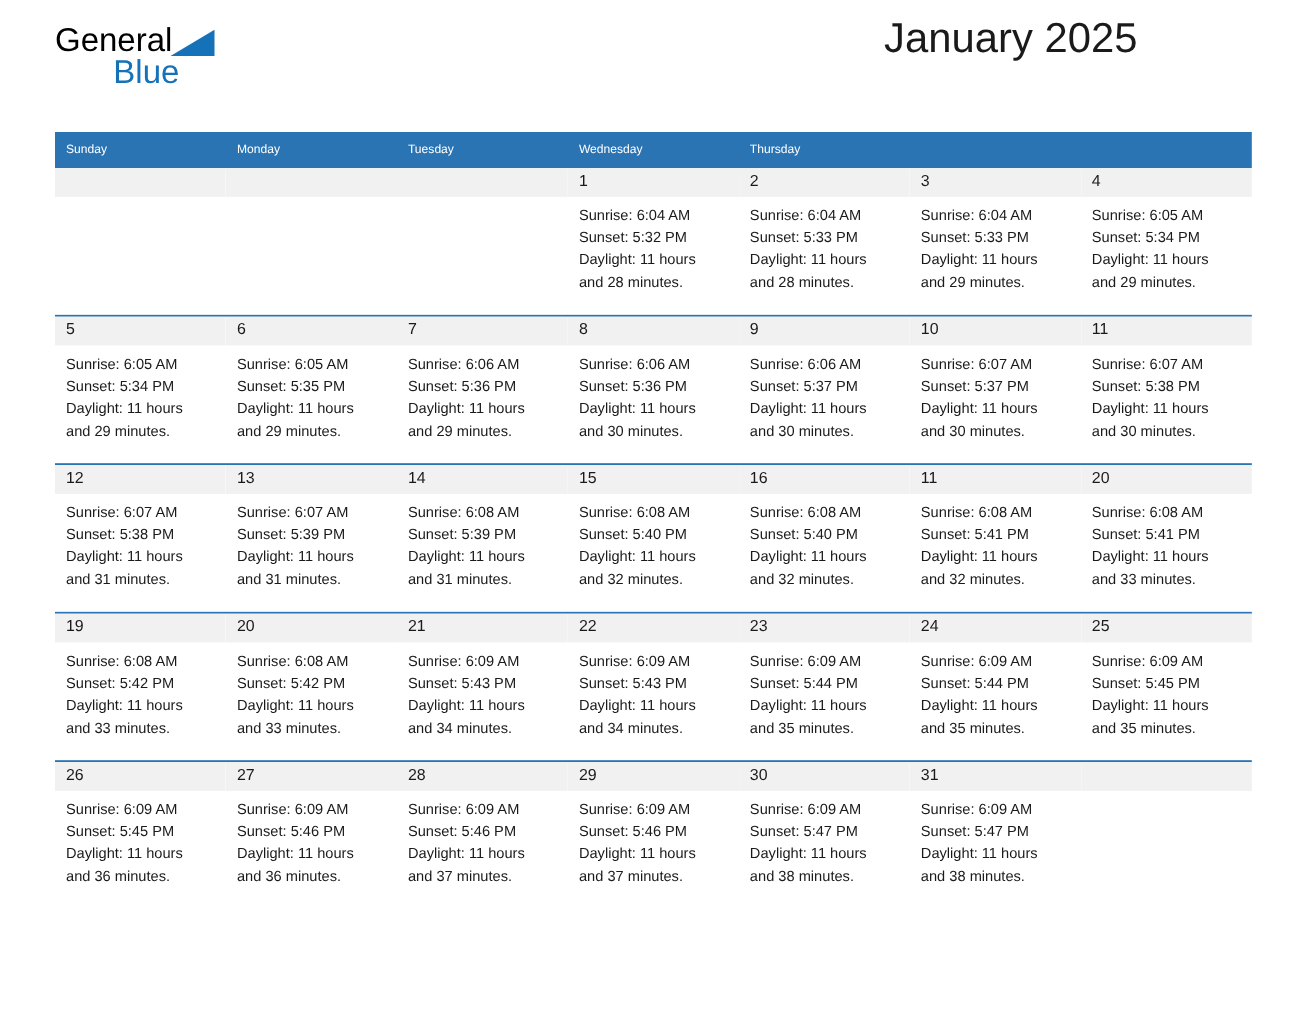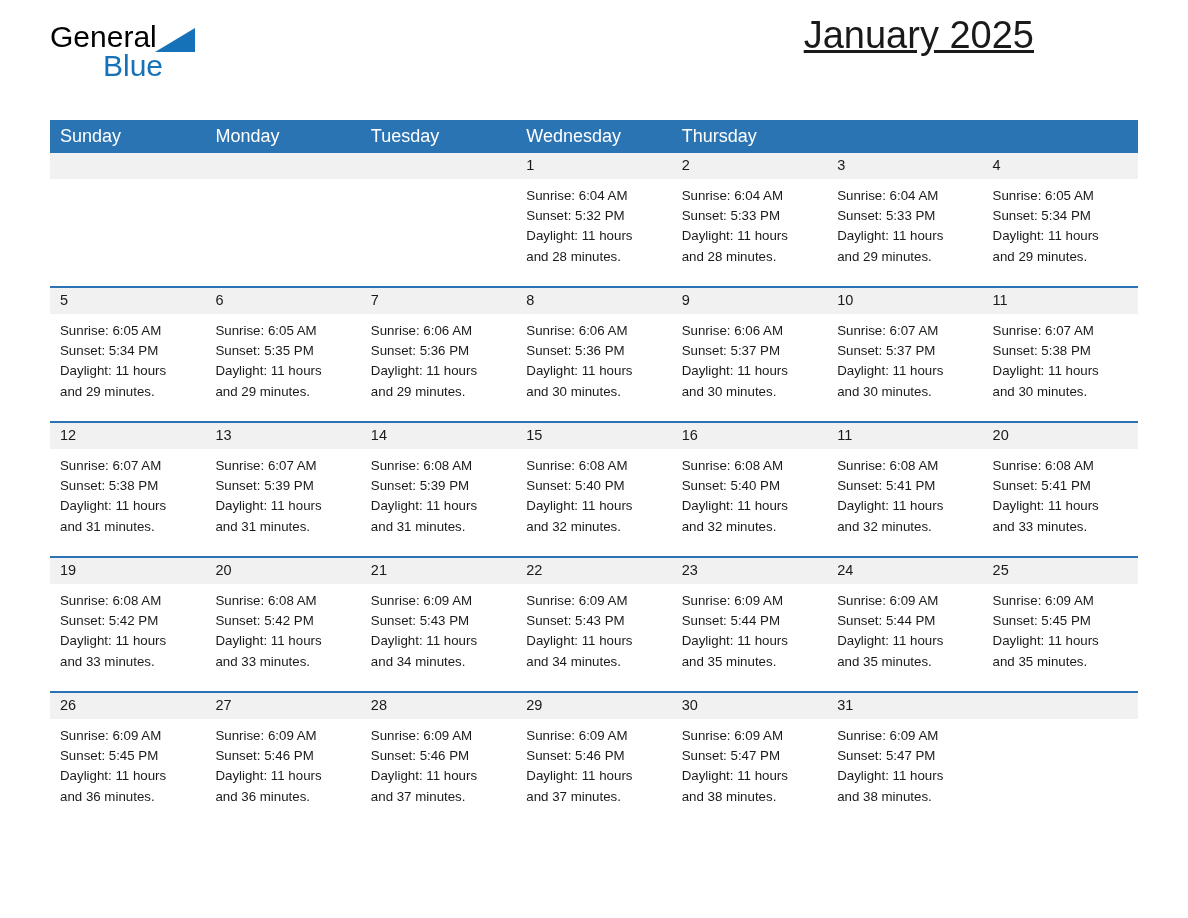--- a/index.html
+++ b/index.html
@@ -67,21 +67,20 @@
     margin-left: 53px;
     font-size: 30px;
     line-height: 32px;
     color: #1572b8;
     font-weight: 400;
   }
 
   .titles {
     text-align: right;
     padding-top: 0px;
-    text-decoration: underline;
   }
   .cal-title {
     font-size: 38px;
     line-height: 46px;
     font-weight: 400;
     color: #1a1a1a;
     white-space: nowrap;
   }
   .cal-subtitle {
     font-size: 22px;
@@ -98,21 +97,21 @@
     width: 1088px;
   }
 
   .weekdays {
     display: grid;
     grid-template-columns: repeat(7, 1fr);
     background: #2b74b4;
   }
   .weekday {
     color: #ffffff;
-    font-size: 18px;
+    font-size: 11px;
     line-height: 16px;
     padding: 8px 0 9px 10px;
     box-sizing: border-box;
   }
 
   .week {
     display: grid;
     grid-template-columns: repeat(7, 1fr);
     border-top: 2px solid #2b74b4;
   }

